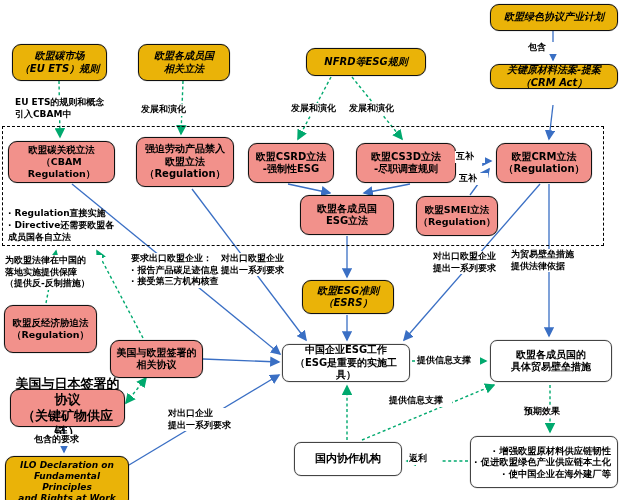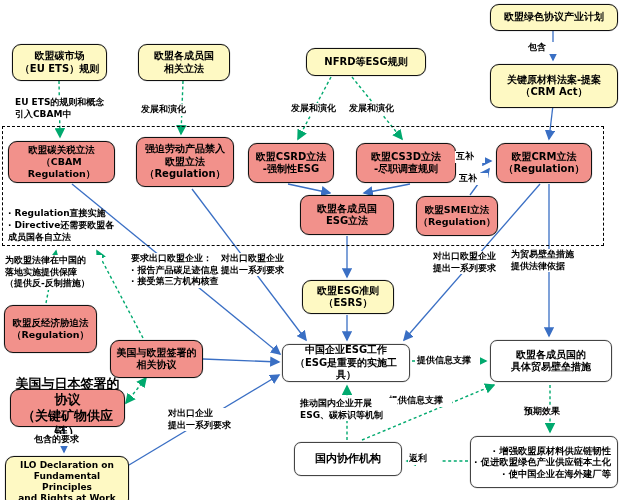--- a/index.html
+++ b/index.html
@@ -7,21 +7,21 @@
     position:relative;width:622px;height:500px;background:#ffffff;overflow:hidden;
     font-family:"DejaVu Sans","Liberation Sans",sans-serif;color:#000;
   }
   .node{
     position:absolute;box-sizing:border-box;z-index:2;
     display:flex;align-items:center;justify-content:center;text-align:center;
     white-space:pre-line;font-weight:bold;font-size:10px;line-height:1.25;
     border:1.6px solid #111;border-radius:9px;padding:2px 3px;
     box-shadow:0 0 0 0.5px rgba(0,0,0,0.15);
   }
-  .yellow{background:#fef9c3;}
+  .yellow{background:#eab308;font-style:italic;}
   .pink{background:#F2918B;}
   .white{background:#ffffff;border:1.4px solid #444;border-radius:7px;}
   .left-align{justify-content:flex-start;text-align:right;}
   .lbl{
     position:absolute;z-index:3;white-space:pre-line;
     font-size:9px;font-weight:bold;line-height:1.3;background:#fff;padding:0 1px;
   }
   .lbl.la{text-align:left;}
   .dashed-box{
     position:absolute;z-index:1;border:1.6px dashed #000;box-sizing:border-box;background:transparent;
@@ -80,21 +80,21 @@
   </svg>
 
   <div class="dashed-box" style="left:2px;top:126px;width:602px;height:120px"></div>
 
   <div class="node yellow" style="left:12px;top:44px;width:95px;height:37px">欧盟碳市场
 （EU ETS）规则</div>
   <div class="node yellow" style="left:138px;top:44px;width:92px;height:37px">欧盟各成员国
 相关立法</div>
   <div class="node yellow" style="left:306px;top:48px;width:120px;height:28px">NFRD等ESG规则</div>
   <div class="node yellow" style="left:490px;top:4px;width:128px;height:27px">欧盟绿色协议产业计划</div>
-  <div class="node yellow" style="left:490px;top:64px;width:128px;height:44px">关键原材料法案-提案
+  <div class="node yellow" style="left:490px;top:64px;width:128px;height:25px">关键原材料法案-提案
 （CRM Act）</div>
 
   <div class="node pink" style="left:8px;top:141px;width:107px;height:42px;font-size:9.5px">欧盟碳关税立法
 （CBAM Regulation）</div>
   <div class="node pink" style="left:136px;top:137px;width:98px;height:50px">强迫劳动产品禁入
 欧盟立法
 （Regulation）</div>
   <div class="node pink" style="left:248px;top:143px;width:86px;height:40px">欧盟CSRD立法
 -强制性ESG</div>
   <div class="node pink" style="left:356px;top:143px;width:100px;height:40px">欧盟CS3D立法
@@ -144,21 +144,19 @@
 · 报告产品碳足迹信息
 · 接受第三方机构核查</div>
   <div class="lbl" style="left:220px;top:253px;width:72px">对出口欧盟企业
 提出一系列要求</div>
   <div class="lbl" style="left:432px;top:251px;width:72px">对出口欧盟企业
 提出一系列要求</div>
   <div class="lbl" style="left:510px;top:249px;width:78px">为贸易壁垒措施
 提供法律依据</div>
   <div class="lbl" style="left:416px;top:355px;width:62px">提供信息支撑</div>
   <div class="lbl" style="left:388px;top:395px;width:62px">提供信息支撑</div>
-  <div class="lbl" style="left:299px;top:398px;width:96px">推动国内企业开展
-ESG、碳标识等机制</div>
   <div class="lbl" style="left:523px;top:406px;width:52px">预期效果</div>
   <div class="lbl" style="left:408px;top:453px;width:32px">返利</div>
   <div class="lbl" style="left:167px;top:408px;width:74px">对出口企业
 提出一系列要求</div>
   <div class="lbl" style="left:33px;top:434px;width:62px">包含的要求</div>
 
 </div>
 
 </body></html>

